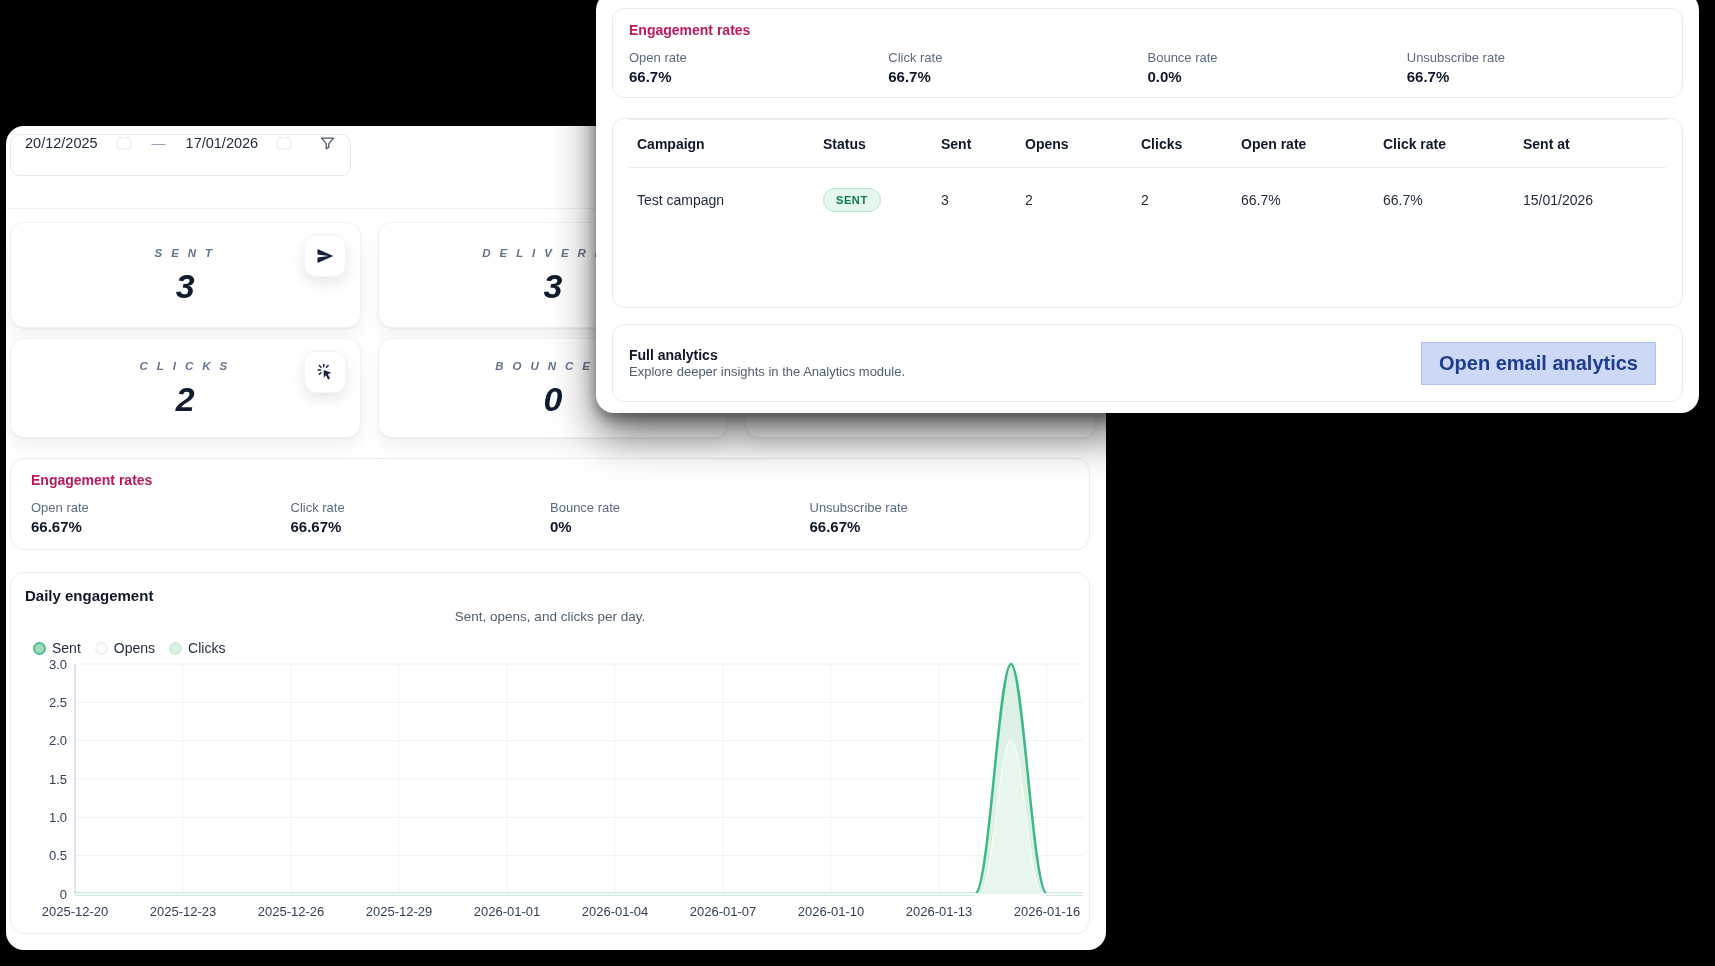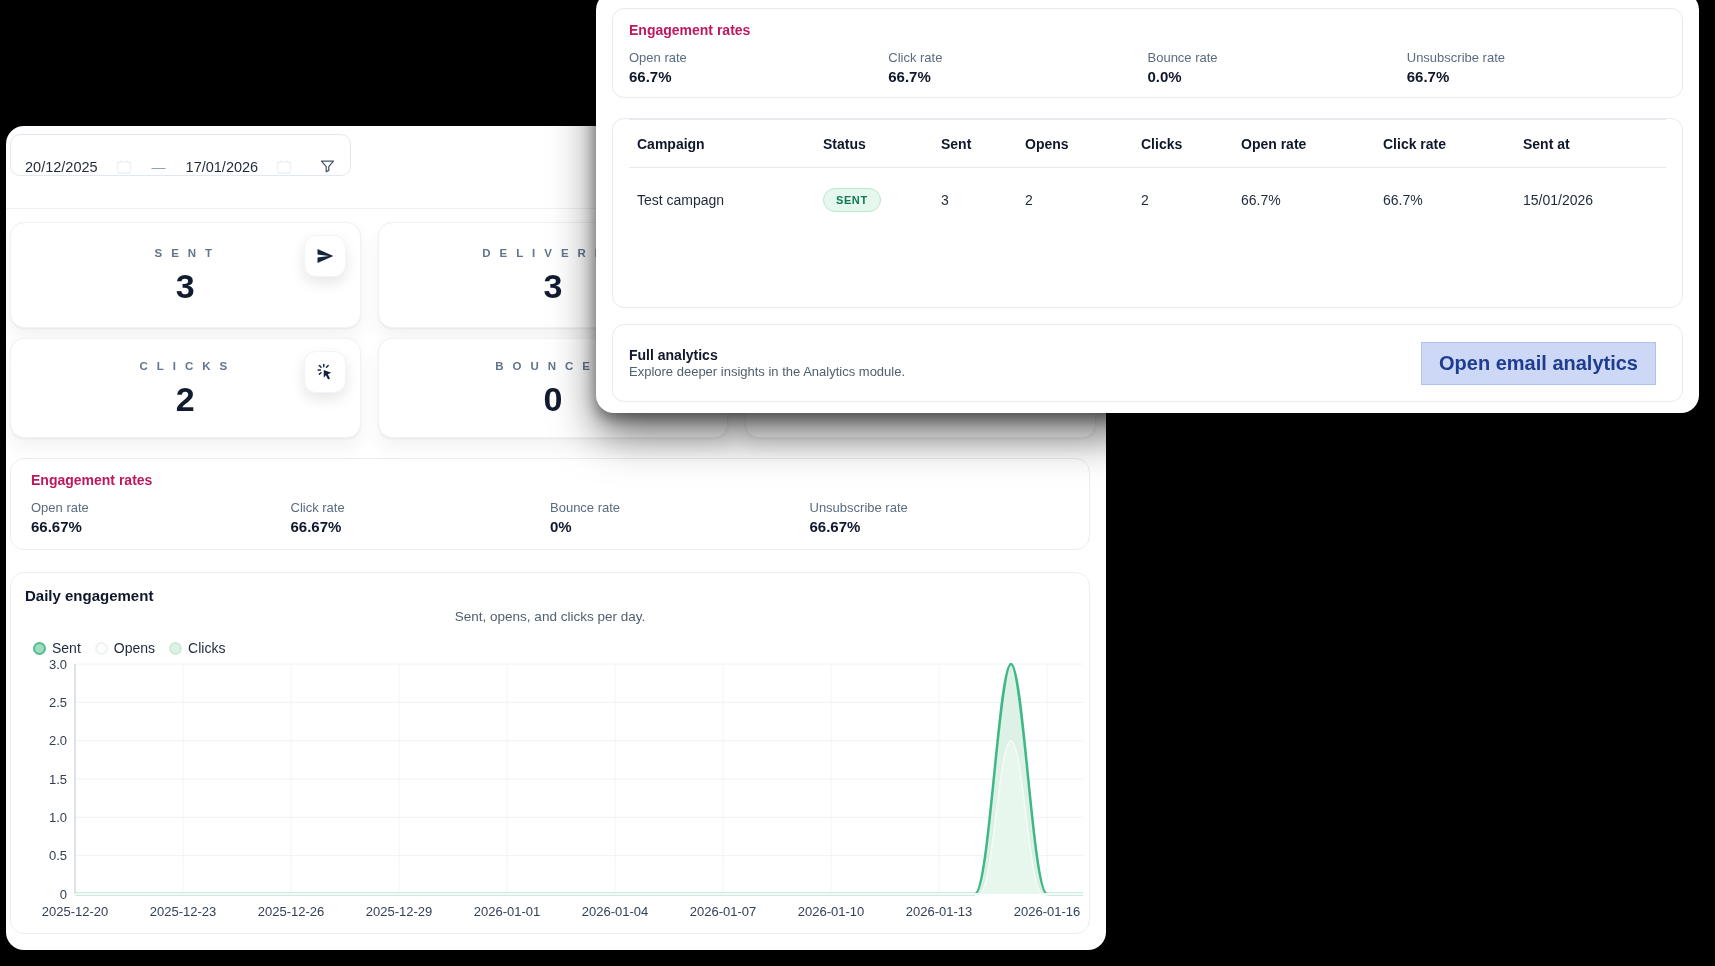--- a/index.html
+++ b/index.html
@@ -7,29 +7,29 @@
   body{font-family:"Liberation Sans", sans-serif;-webkit-font-smoothing:antialiased;}
   .stage{position:relative;width:1715px;height:966px;background:#000;overflow:hidden;}
 
   .panel{position:absolute;background:#fff;border-radius:18px;
          box-shadow:0 22px 44px rgba(0,0,0,.55),0 6px 14px rgba(0,0,0,.4);}
   .back-panel{left:6px;top:126px;width:1100px;height:824px;z-index:1;}
   .front-panel{left:596px;top:-8px;width:1103px;height:421px;z-index:5;padding:16px;}
 
   
   .date-row{position:absolute;left:4px;top:8px;width:341px;height:42px;border:1px solid #e2e8f0;
-            border-radius:10px;background:#fff;display:flex;align-items:flex-end;gap:18px;padding:0 14px;}
+            border-radius:10px;background:#fff;display:flex;align-items:flex-start;gap:18px;padding:0 14px;}
   .date-text{font-size:14.5px;color:#1e293b;}
   .date-dash{font-size:14px;color:#94a3b8;margin:0 2px;}
   .cal-icon{width:16px;height:16px;color:#eef1f6;flex:0 0 auto;}
   .funnel-icon{width:17px;height:17px;color:#475569;margin-left:auto;cursor:pointer;}
   .top-divider{position:absolute;left:0;right:0;top:82px;border-top:1px solid #eef1f5;}
 
   .stat-grid{position:absolute;left:4px;right:10px;top:96px;display:grid;
-             grid-template-columns:1fr 1fr 1fr;grid-template-rows:106px 100px;gap:10px 17px;}
+             grid-template-columns:1fr 1fr 1fr;grid-template-rows:106px 100px;gap:10px 17px;font-style:italic;}
   .stat-card{position:relative;background:#fff;border:1px solid #eff2f6;border-radius:14px;
              box-shadow:0 1px 2px rgba(15,23,42,.05),0 10px 18px rgba(15,23,42,.05);
              display:flex;flex-direction:column;align-items:center;justify-content:center;gap:10px;}
   .stat-label{font-size:11.5px;font-weight:600;color:#64748b;letter-spacing:4px;}
   .stat-value{font-size:34px;font-weight:700;color:#111c30;line-height:1;}
   .stat-icon-chip{position:absolute;top:12px;right:14px;width:42px;height:42px;border-radius:12px;
                   background:#fff;border:1px solid #f1f4f8;display:flex;align-items:center;justify-content:center;
                   box-shadow:0 6px 14px rgba(15,23,42,.10);color:#16233d;}
   .stat-icon-chip svg{width:20px;height:20px;}
 

